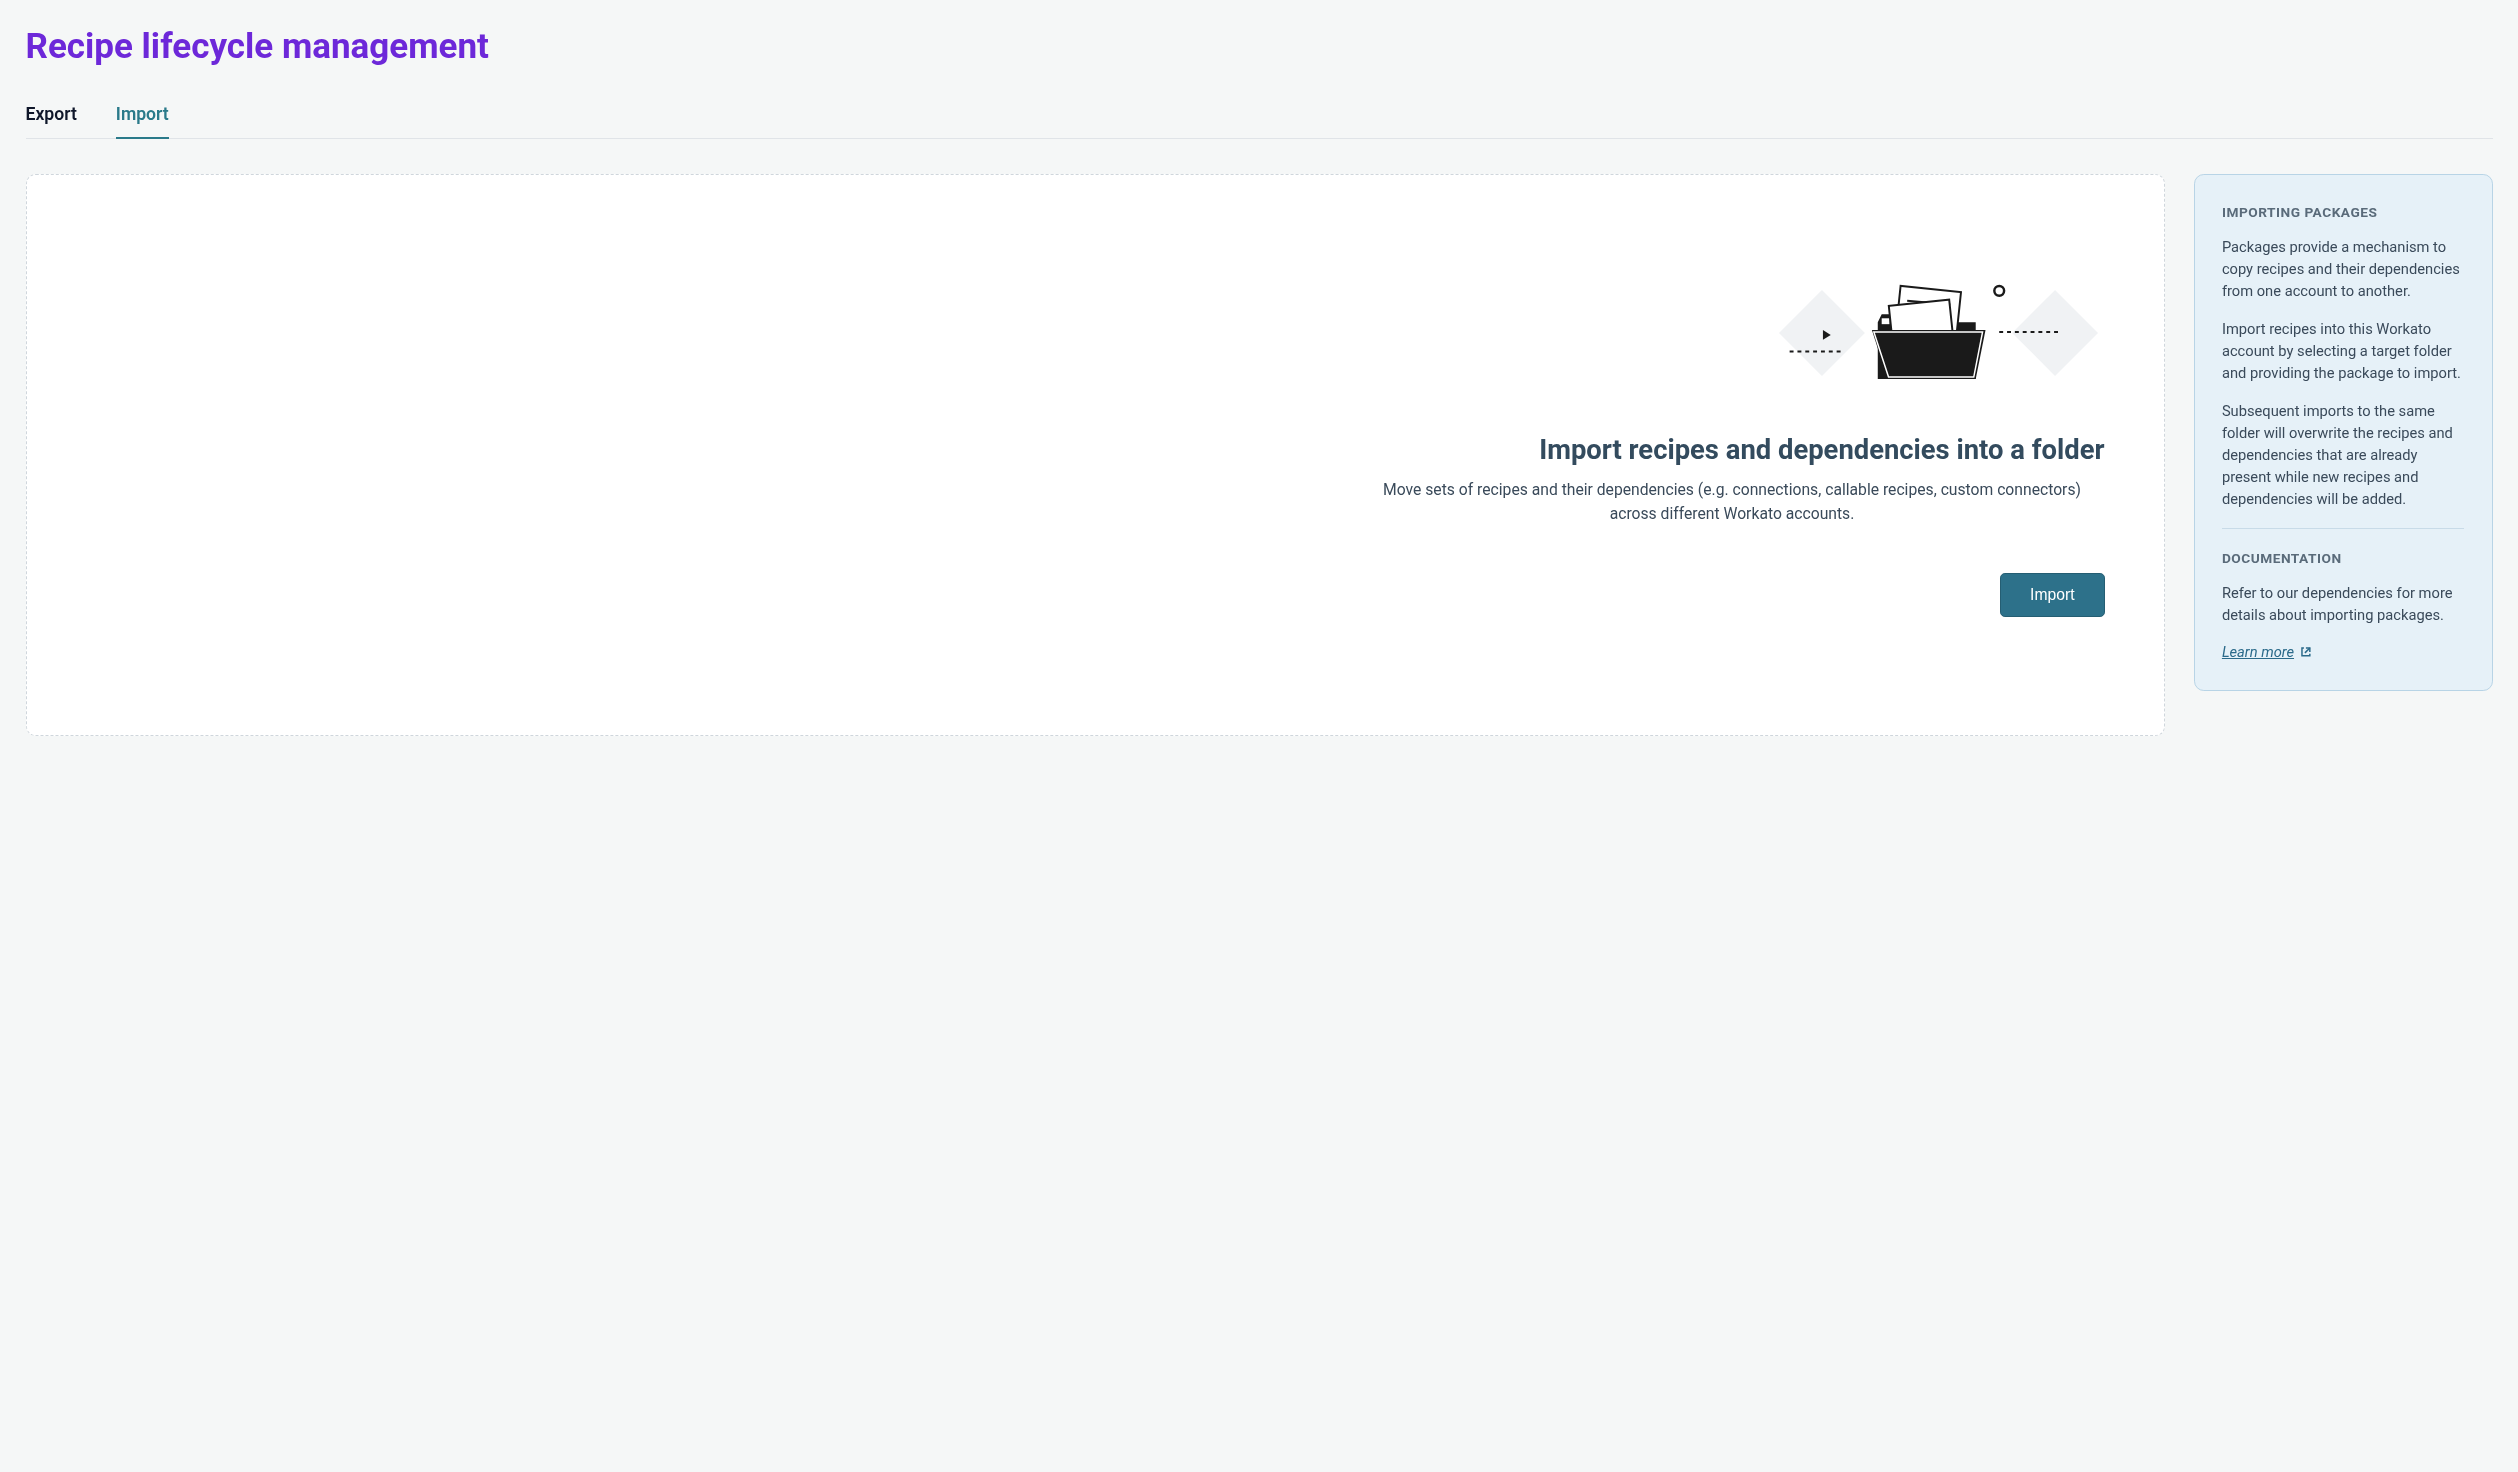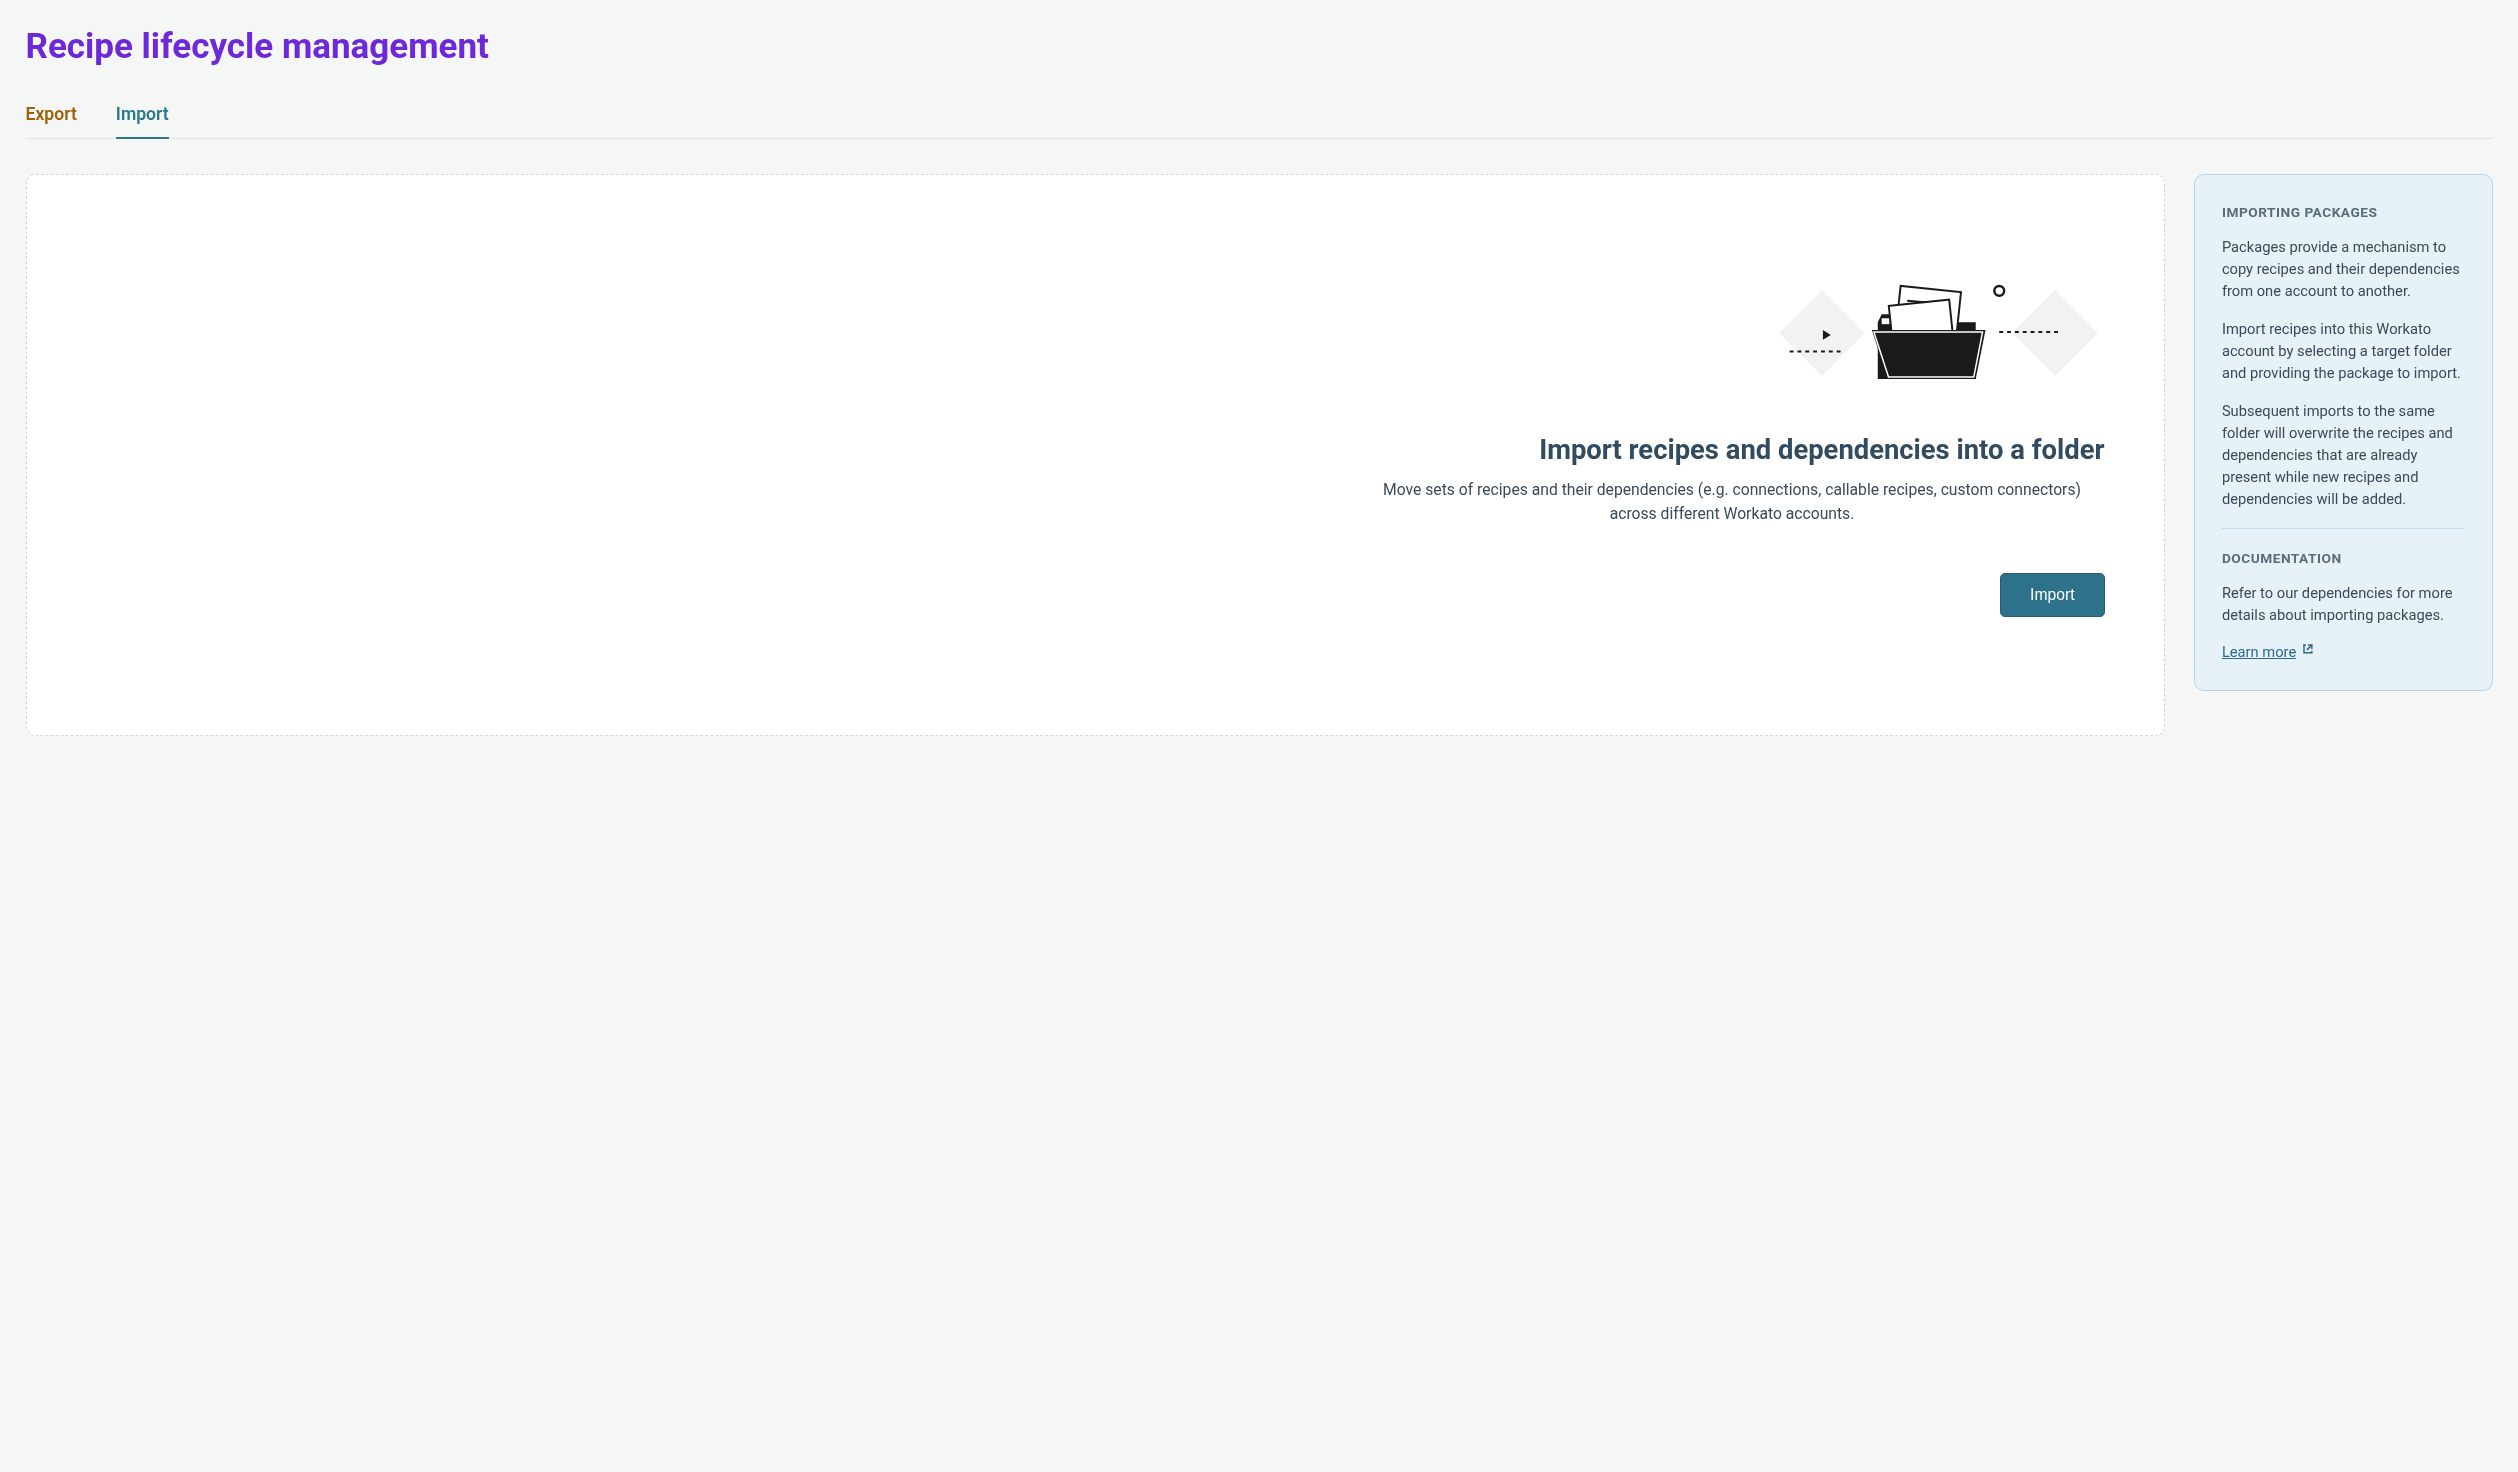--- a/index.html
+++ b/index.html
@@ -26,21 +26,21 @@
   display: flex;
   gap: 39px;
   border-bottom: 1px solid #e0e4e8;
   margin-bottom: 35px;
 }
 
 .tab {
   padding: 9.8px 0 13.7px 0;
   font-size: 17.6px;
   font-weight: 600;
-  color: #a16207;
+  color: #0f172a;
   cursor: pointer;
   border-bottom: 2.9px solid transparent;
   margin-bottom: -1px;
 }
 
 .tab.active {
   color: #2a7a8a;
   border-bottom-color: #2a7a8a;
 }
 
@@ -120,21 +120,23 @@
   border: none;
   border-top: 1px solid #c8dbe8;
   margin: 17.6px 0 21.6px 0;
 }
 
 .learn-more-link {
   color: #2b6a8a;
   text-decoration: underline;
   font-size: 14.7px;
   display: inline-flex;
+  align-items: center;
   gap: 5.9px;
+  font-style: italic;
 }
 
 .ext-link-icon {
   width: 11.8px;
   height: 11.8px;
 }
 </style>
 </head>
 <body>
 

